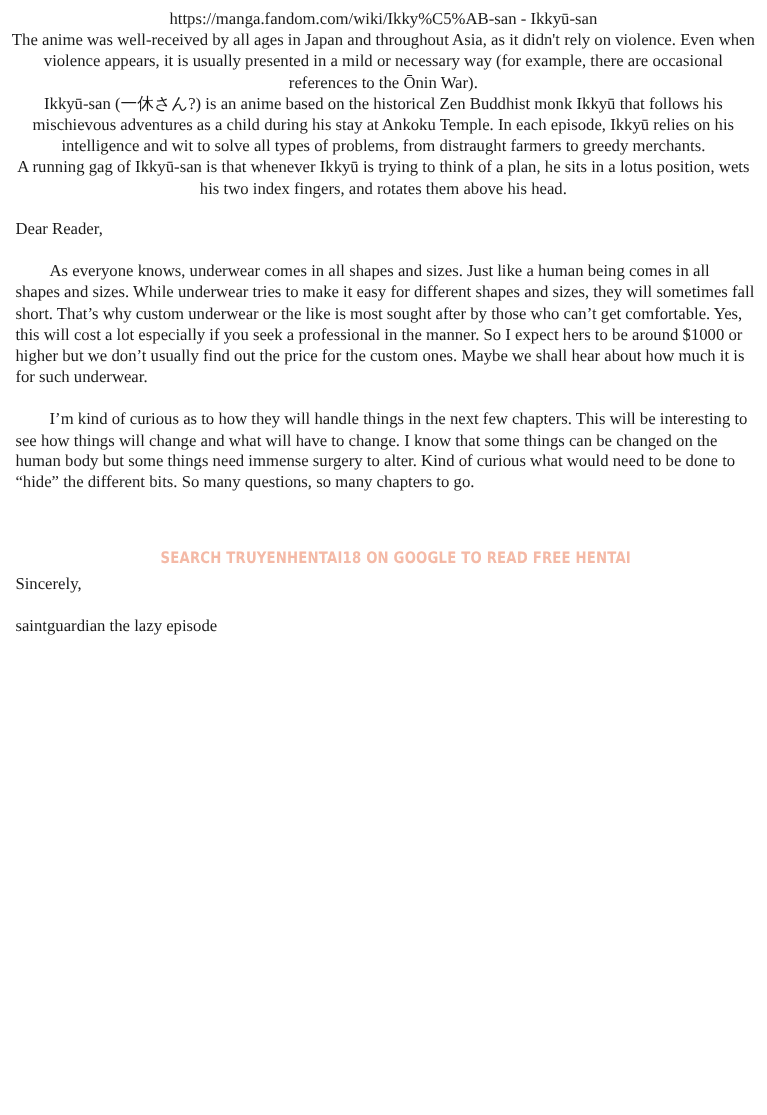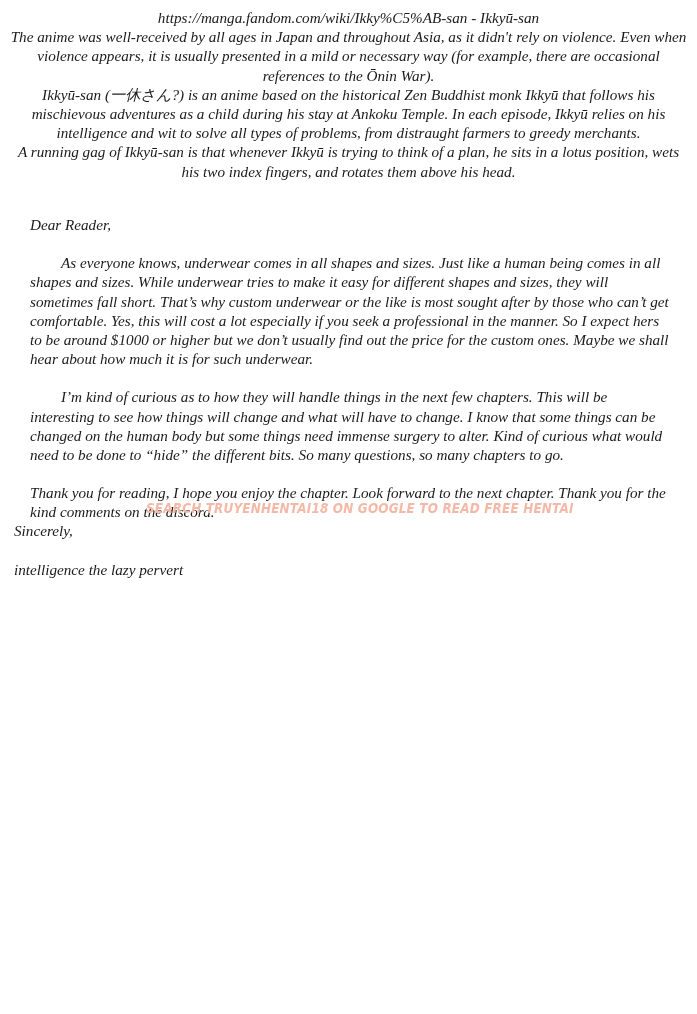--- a/index.html
+++ b/index.html
@@ -16,40 +16,39 @@
       color: #1a1a1a;
       font-size: 15.2px;
       line-height: 19.2px;
     }
     .page {
       position: absolute;
       left: 0;
       top: 0;
       width: 697px;
       height: 740px;
-      font-style: italic;
     }
     .header-block {
       position: absolute;
       left: 8px;
       top: 8px;
       width: 681px;
       text-align: center;
     }
     .header-block p {
       margin: 0;
     }
     .letter {
       position: absolute;
       left: 14px;
       top: 199px;
       width: 672px;
     }
     .letter p {
-      margin: 16px;
+      margin: 0;
     }
     .greeting { margin-bottom: 19px !important; }
     .para {
       text-indent: 31px;
       margin-bottom: 19px !important;
     }
     .para-noindent {
       margin-bottom: 0 !important;
     }
     .closing {
@@ -86,21 +85,20 @@
     <p>https://manga.fandom.com/wiki/Ikky%C5%AB-san - Ikkyū-san</p>
     <p>The anime was well-received by all ages in Japan and throughout Asia, as it didn't rely on violence. Even when violence appears, it is usually presented in a mild or necessary way (for example, there are occasional references to the Ōnin War).</p>
     <p>Ikkyū-san (一休さん?) is an anime based on the historical Zen Buddhist monk Ikkyū that follows his mischievous adventures as a child during his stay at Ankoku Temple. In each episode, Ikkyū relies on his intelligence and wit to solve all types of problems, from distraught farmers to greedy merchants.</p>
     <p>A running gag of Ikkyū-san is that whenever Ikkyū is trying to think of a plan, he sits in a lotus position, wets his two index fingers, and rotates them above his head.</p>
   </div>
 
   <div class="letter">
     <p class="greeting">Dear Reader,</p>
     <p class="para">As everyone knows, underwear comes in all shapes and sizes.  Just like a human being comes in all shapes and sizes.  While underwear tries to make it easy for different shapes and sizes, they will sometimes fall short.  That’s why custom underwear or the like is most sought after by those who can’t get comfortable.  Yes, this will cost a lot especially if you seek a professional in the manner.  So I expect hers to be around $1000 or higher but we don’t usually find out the price for the custom ones.  Maybe we shall hear about how much it is for such underwear.</p>
     <p class="para">I’m kind of curious as to how they will handle things in the next few chapters.  This will be interesting to see how things will change and what will have to change.  I know that some things can be changed on the human body but some things need immense surgery to alter.  Kind of curious what would need to be done to “hide” the different bits.  So many questions, so many chapters to go.</p>
-    <p class="para-noindent">Thank you for reading, I hope you enjoy the chapter.  Look forward to the next chapter.  Thank you for the kind comments on the discord.</p>
   </div>
 
   <div class="watermark">SEARCH TRUYENHENTAI18 ON GOOGLE TO READ FREE HENTAI</div>
 
   <p class="closing" style="margin:0">Sincerely,</p>
-  <p class="signature" style="margin:0">intelligence the lazy pervert</p>
+  <p class="signature" style="margin:0">saintguardian the lazy episode</p>
 
 </div>
 
 </body></html>

